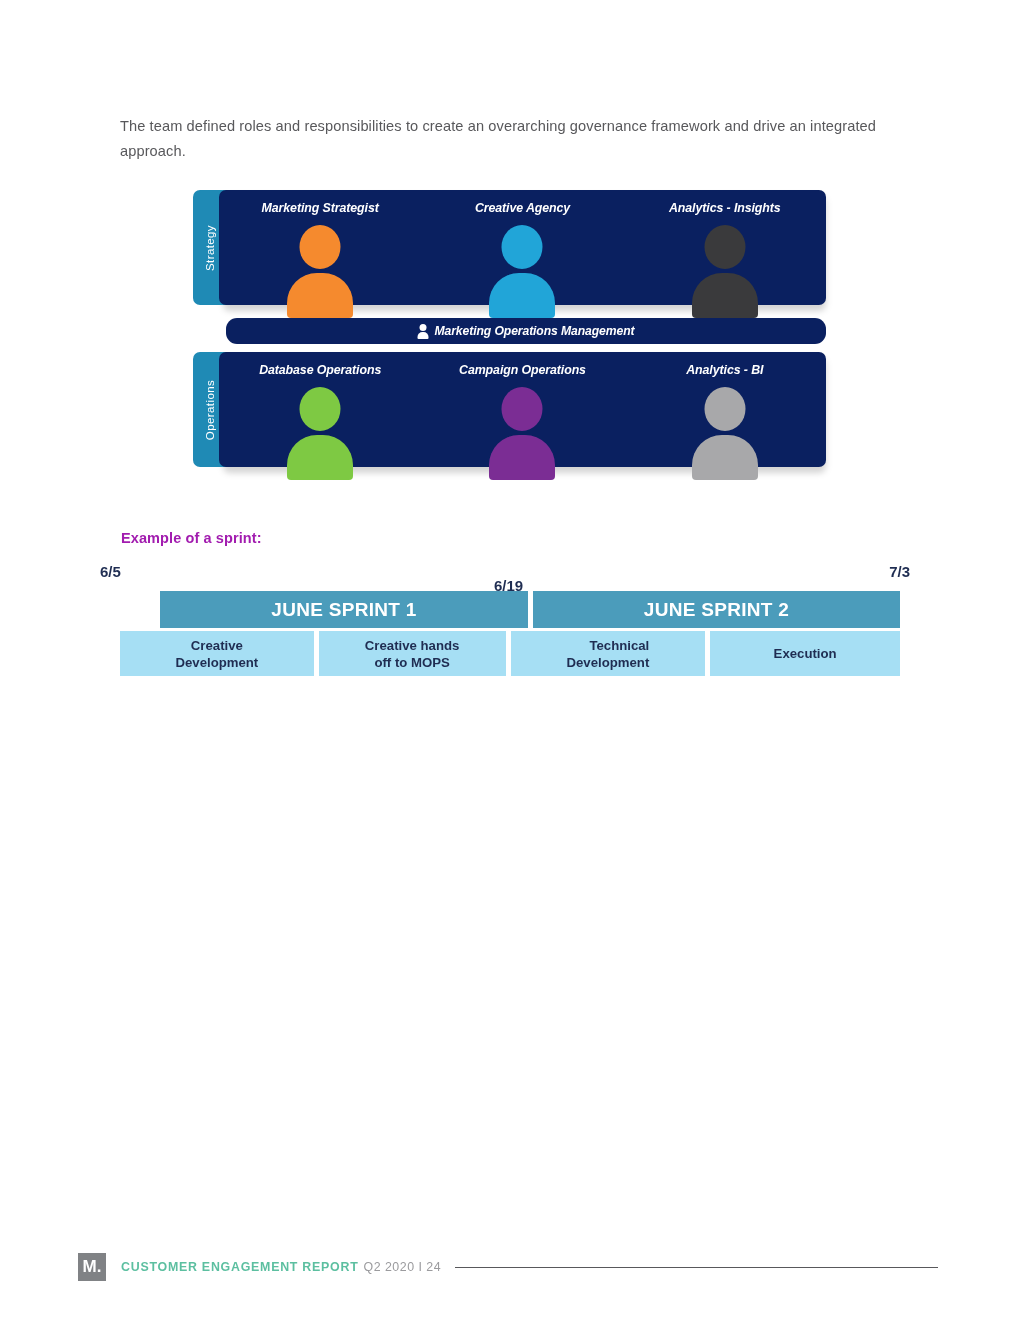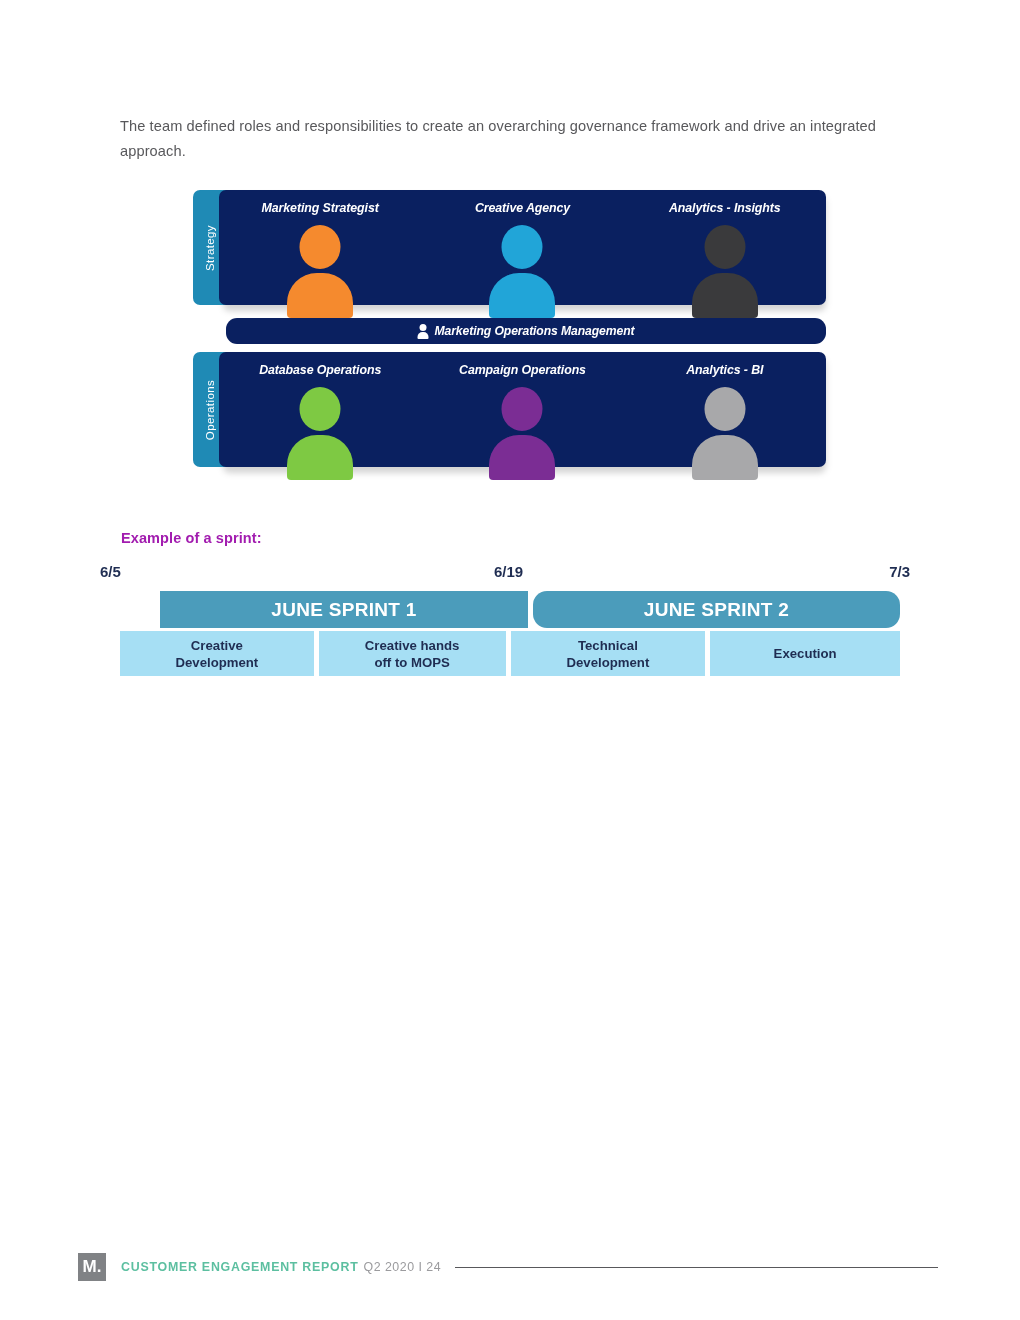--- a/index.html
+++ b/index.html
@@ -209,21 +209,21 @@
     width: 810px;
     height: 20px;
   }
   .date {
     position: absolute;
     font-size: 15px;
     font-weight: bold;
     color: #1f2d52;
   }
   .date.d0 { left: 0; }
-  .date.d1 { left: 394px; }
+  .date.d1 { left: 394px; margin-top: 14px; }
   .date.d2 { right: 0; }
 
   .sprint-grid {
     position: absolute;
     left: 120px;
     top: 591px;
     width: 780px;
   }
   .sprint-headers {
     display: flex;
@@ -235,42 +235,42 @@
     background: #4b9cbb;
     color: #ffffff;
     font-size: 19px;
     font-weight: bold;
     letter-spacing: .3px;
     display: flex;
     align-items: center;
     justify-content: center;
   }
   .sprint-header.s0 { width: 388px; }
-  .sprint-header.s1 { width: 387px; border-radius: 14px; }
+  .sprint-header.s1 { width: 387px; }
 
   .sprint-cells {
     display: flex;
     gap: 5px;
     margin-top: 3px;
   }
   .sprint-cell {
     height: 45px;
     background: #a6dff4;
     color: #1f2d52;
     font-size: 13.2px;
     font-weight: bold;
     line-height: 17px;
     text-align: center;
     display: flex;
     align-items: center;
     justify-content: center;
   }
   .sprint-cell.c0 { width: 195px; }
   .sprint-cell.c1 { width: 188px; }
-  .sprint-cell.c2 { width: 196px; }
+  .sprint-cell.c2 { width: 196px; text-align: right; }
   .sprint-cell.c3 { width: 191px; }
 
   
   .footer {
     position: absolute;
     left: 78px;
     top: 1252px;
     width: 860px;
     height: 30px;
     display: flex;

